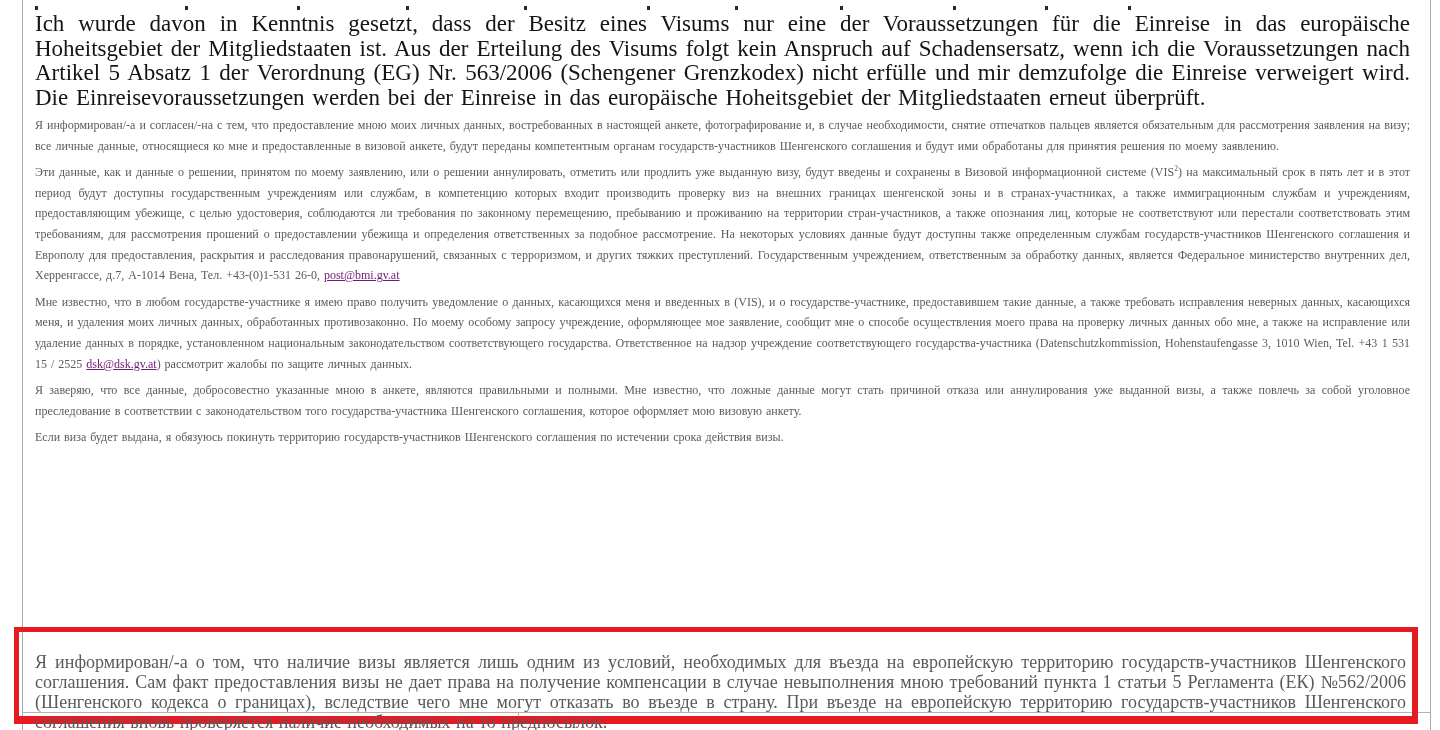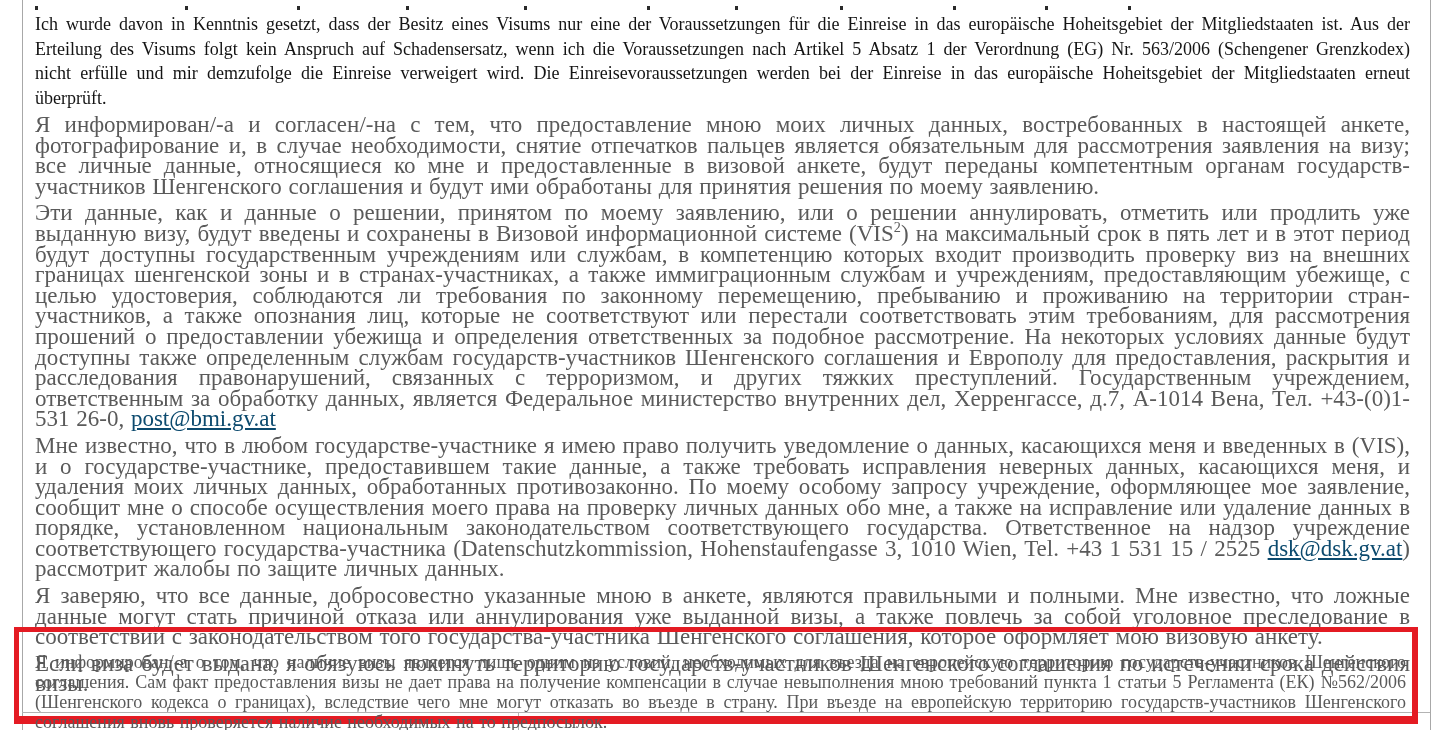--- a/index.html
+++ b/index.html
@@ -33,34 +33,34 @@
     display: block; position: absolute; top: 6px; left: 0;
     width: 3px; height: 4px; background: #2a2a2a;
     box-shadow: 150px 0 0 #2a2a2a, 262px 0 0 #2a2a2a, 371px 0 0 #2a2a2a,
                 489px 0 0 #2a2a2a, 612px 0 0 #2a2a2a, 700px 0 0 #2a2a2a,
                 805px 0 0 #2a2a2a, 918px 0 0 #2a2a2a, 1010px 0 0 #2a2a2a,
                 1093px 0 0 #2a2a2a;
   }
   p { margin: 0; text-align: justify; }
   .de {
     color: #141414;
-    font-size: 18px;
+    font-size: 23px;
     line-height: 24.5px;
     margin-bottom: 5px;
     word-spacing: 2px;
   }
   .ru {
     color: #5a5a5a;
-    font-size: 23px;
+    font-size: 12px;
     line-height: 20.6px;
     margin-bottom: 6px;
     word-spacing: 1px;
   }
   .ru sup { font-size: 0.62em; line-height: 0; }
-  a.lnk { color: #0c4a6e; text-decoration: underline; cursor: pointer; }
+  a.lnk { color: #701a75; text-decoration: underline; cursor: pointer; }
   
   .highlight-box {
     position: absolute;
     left: 14px; top: 627px;
     width: 1404px; height: 97px;
     box-sizing: border-box;
     border: 5px solid #e41b23;
     border-bottom-width: 8px;
     border-right-width: 6px;
     background: transparent;

